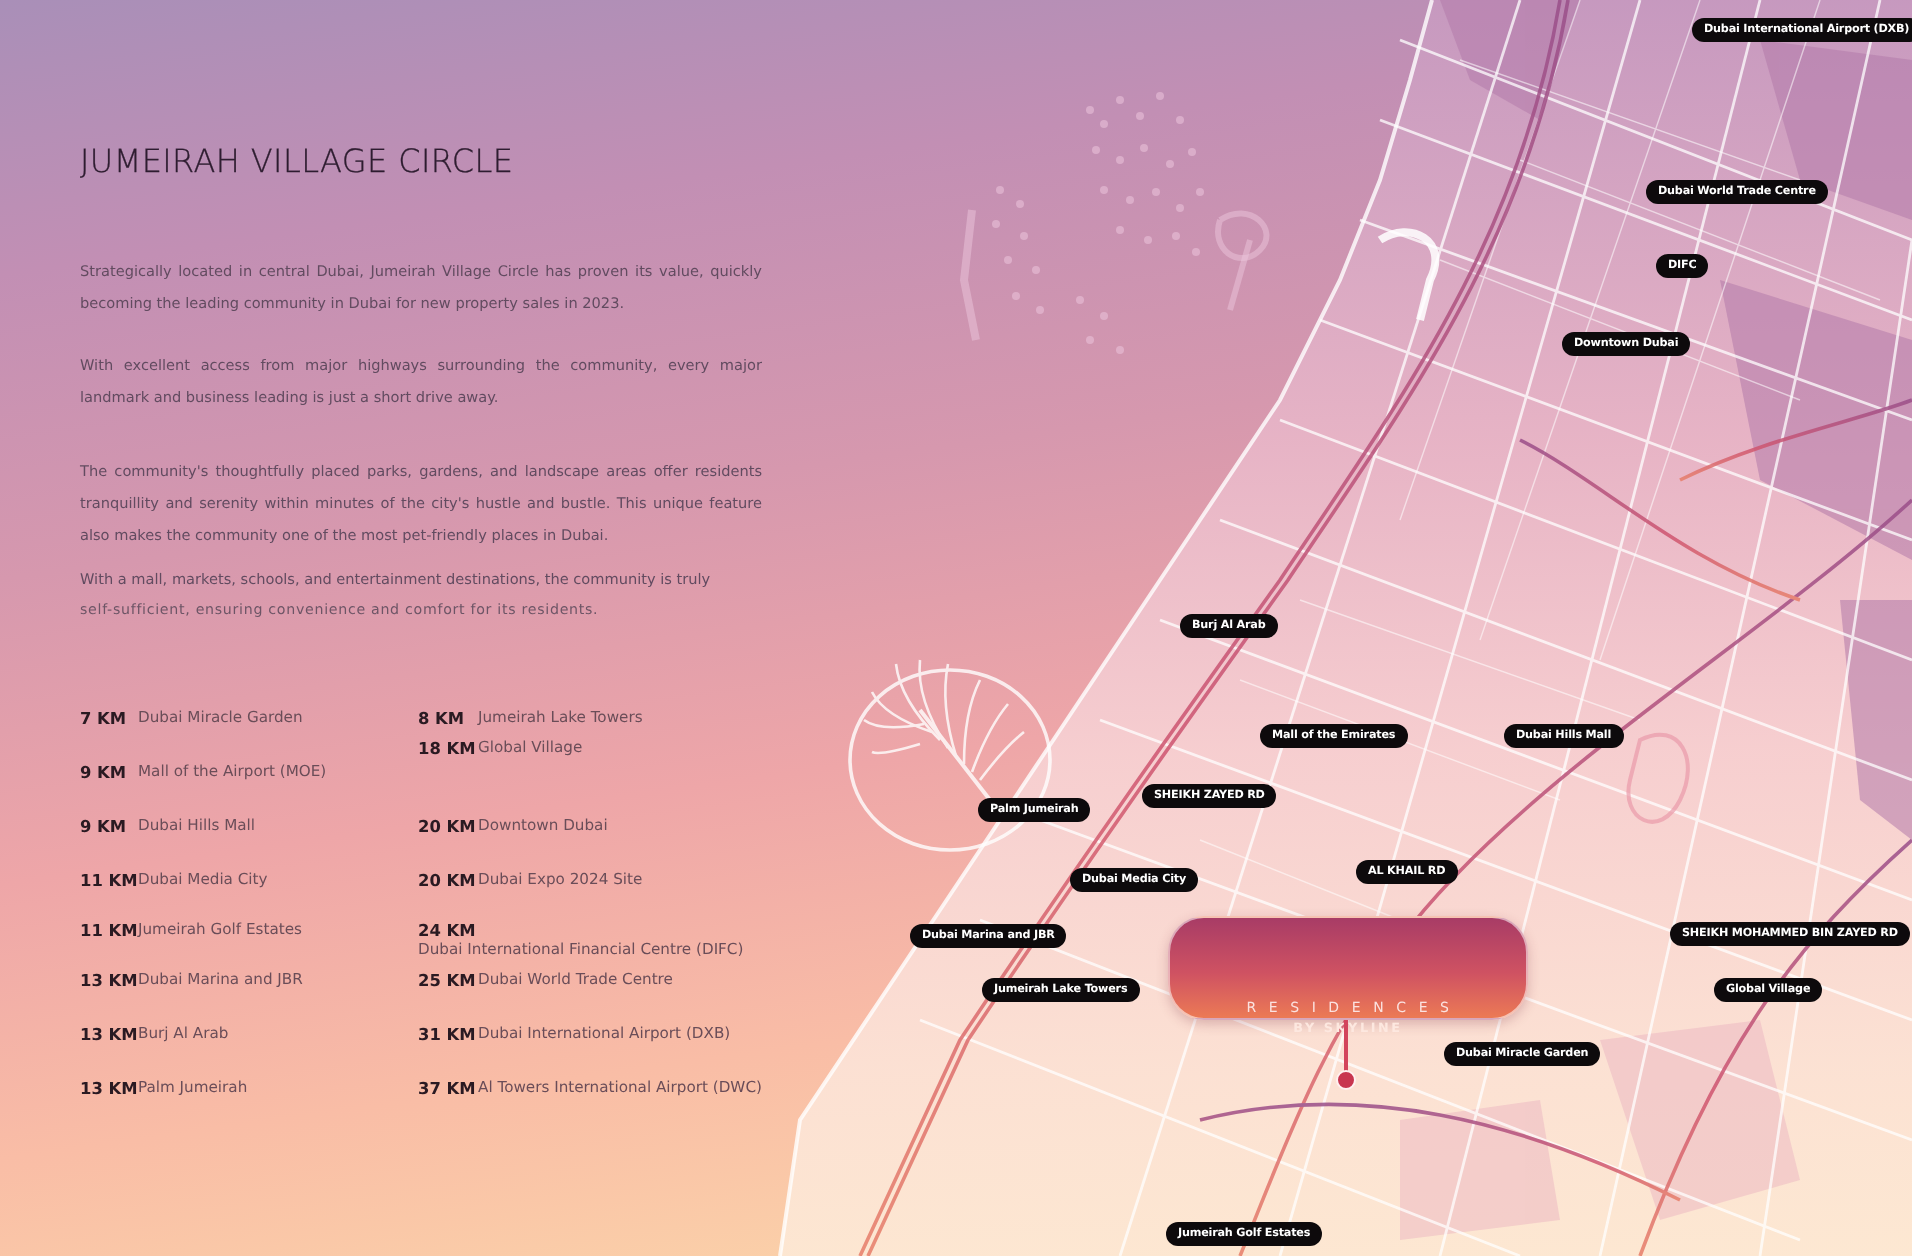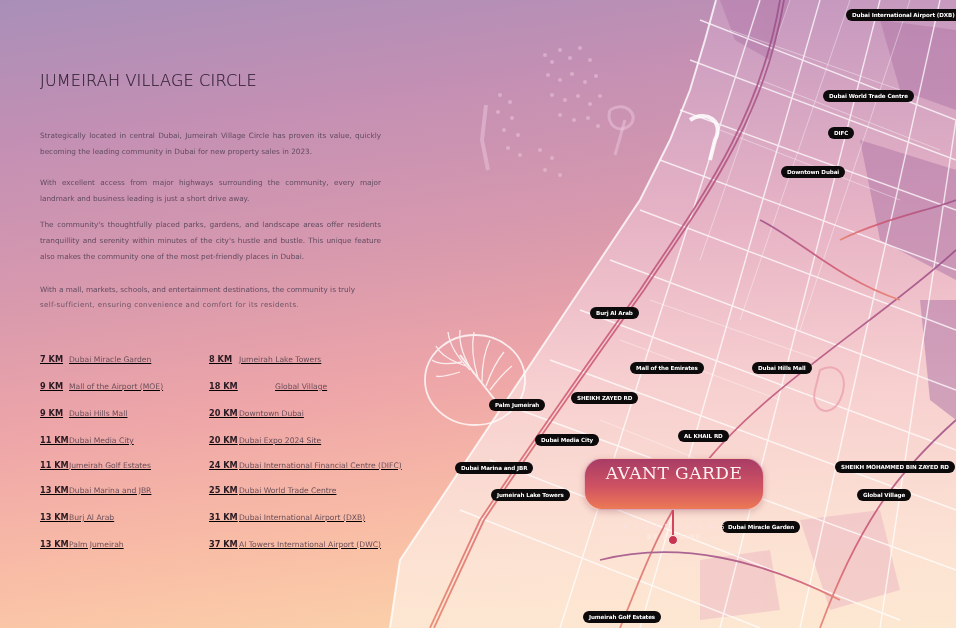--- a/index.html
+++ b/index.html
@@ -16,21 +16,21 @@
     font-family: "DejaVu Sans", sans-serif; font-weight: 200;
     font-size: 16px; letter-spacing: 0.2px; color: #2e1d30; white-space: nowrap;
     -webkit-text-stroke: 0.15px #2e1d30;
   }
   .para {
     position: absolute; left: 0; width: 341px;
     font-family: "DejaVu Sans", sans-serif;
     font-size: 7.3px; line-height: 16px; color: #624b60; text-align: justify;
   }
   .para.faded { color: #6d5566; }
-  .dist-row { position: absolute; display: flex; align-items: center; white-space: nowrap; text-decoration: underline; }
+  .dist-row { position: absolute; display: flex; white-space: nowrap; }
   .dist-km {
     font-family: "DejaVu Sans", sans-serif; font-weight: bold; font-size: 8.2px;
     color: #2a1a22; display: inline-block;
   }
   .dist-label {
     font-family: "DejaVu Sans", sans-serif; font-size: 7.6px; color: #6a4d58;
   }
   .pin {
     position: absolute; background: #0d0a0c; color: #fff;
     font-family: "DejaVu Sans", sans-serif; font-weight: bold; font-size: 5.6px;
@@ -190,21 +190,21 @@
 
   <path d="M690 120 C 705 110 725 120 715 140 L 710 160" stroke="#ffffff" stroke-width="4" fill="none" opacity="0.85"></path>
 
   <path d="M820 370 C 840 360 850 380 840 400 C 830 420 810 410 815 390 Z" stroke="#e99aa9" stroke-width="2" fill="none" opacity="0.7"></path>
 </svg>
 
 <div class="left">
   <h1 class="title">JUMEIRAH VILLAGE CIRCLE</h1>
   <p class="para" style="top:128px;">Strategically located in central Dubai, Jumeirah Village Circle has proven its value, quickly becoming the leading community in Dubai for new property sales in 2023.</p>
   <p class="para" style="top:175px;">With excellent access from major highways surrounding the community, every major landmark and business leading is just a short drive away.</p>
-  <p class="para" style="top:217px;">The community's thoughtfully placed parks, gardens, and landscape areas offer residents tranquillity and serenity within minutes of the city's hustle and bustle. This unique feature also makes the community one of the most pet-friendly places in Dubai.</p>
+  <p class="para" style="top:228px;">The community's thoughtfully placed parks, gardens, and landscape areas offer residents tranquillity and serenity within minutes of the city's hustle and bustle. This unique feature also makes the community one of the most pet-friendly places in Dubai.</p>
   <p class="para" style="top:282px;">With a mall, markets, schools, and entertainment destinations, the community is truly</p>
   <p class="para faded" style="top:297px; font-size:7.1px; letter-spacing:0.35px;">self-sufficient, ensuring convenience and comfort for its residents.</p>
 </div>
 
 <div>
   <div class="dist-row" style="left:40px; top:354px;">
       <span class="dist-km" style="width:29px;">7 KM</span>
       <span class="dist-label">Dubai Miracle Garden</span>
     </div>
   <div class="dist-row" style="left:40px; top:381px;">
@@ -233,33 +233,33 @@
     </div>
   <div class="dist-row" style="left:40px; top:539px;">
       <span class="dist-km" style="width:29px;">13 KM</span>
       <span class="dist-label">Palm Jumeirah</span>
     </div>
 
   <div class="dist-row" style="left:209px; top:354px;">
       <span class="dist-km" style="width:30px;">8 KM</span>
       <span class="dist-label">Jumeirah Lake Towers</span>
     </div>
-  <div class="dist-row" style="left:209px; top:381px;gap:36px;">
+  <div class="dist-row" style="left:209px; top:369px;">
       <span class="dist-km" style="width:30px;">18 KM</span>
       <span class="dist-label">Global Village</span>
     </div>
   <div class="dist-row" style="left:209px; top:408px;">
       <span class="dist-km" style="width:30px;">20 KM</span>
       <span class="dist-label">Downtown Dubai</span>
     </div>
   <div class="dist-row" style="left:209px; top:435px;">
       <span class="dist-km" style="width:30px;">20 KM</span>
       <span class="dist-label">Dubai Expo 2024 Site</span>
     </div>
-  <div class="dist-row" style="left:209px; top:460px;">
+  <div class="dist-row" style="left:209px; top:460px;flex-direction:column;">
       <span class="dist-km" style="width:30px;">24 KM</span>
       <span class="dist-label">Dubai International Financial Centre (DIFC)</span>
     </div>
   <div class="dist-row" style="left:209px; top:485px;">
       <span class="dist-km" style="width:30px;">25 KM</span>
       <span class="dist-label">Dubai World Trade Centre</span>
     </div>
   <div class="dist-row" style="left:209px; top:512px;">
       <span class="dist-km" style="width:30px;">31 KM</span>
       <span class="dist-label">Dubai International Airport (DXB)</span>
@@ -284,18 +284,17 @@
   <div class="pin" style="left:535px; top:434px;">Dubai Media City</div>
   <div class="pin" style="left:455px; top:462px;">Dubai Marina and JBR</div>
   <div class="pin" style="left:835px; top:461px;">SHEIKH MOHAMMED BIN ZAYED RD</div>
   <div class="pin" style="left:491px; top:489px;">Jumeirah Lake Towers</div>
   <div class="pin" style="left:857px; top:489px;">Global Village</div>
   <div class="pin" style="left:722px; top:521px;">Dubai Miracle Garden</div>
   <div class="pin" style="left:583px; top:611px;">Jumeirah Golf Estates</div>
 </div>
 
 <div class="logo-box">
-  <div class="logo-main">AVANT GARDE</div>
   <div class="logo-sub">RESIDENCES</div>
   <div class="logo-by">BY SKYLINE</div>
 </div>
 <div class="logo-stem"></div>
 <div class="logo-dot"></div>
 
 </body></html>

